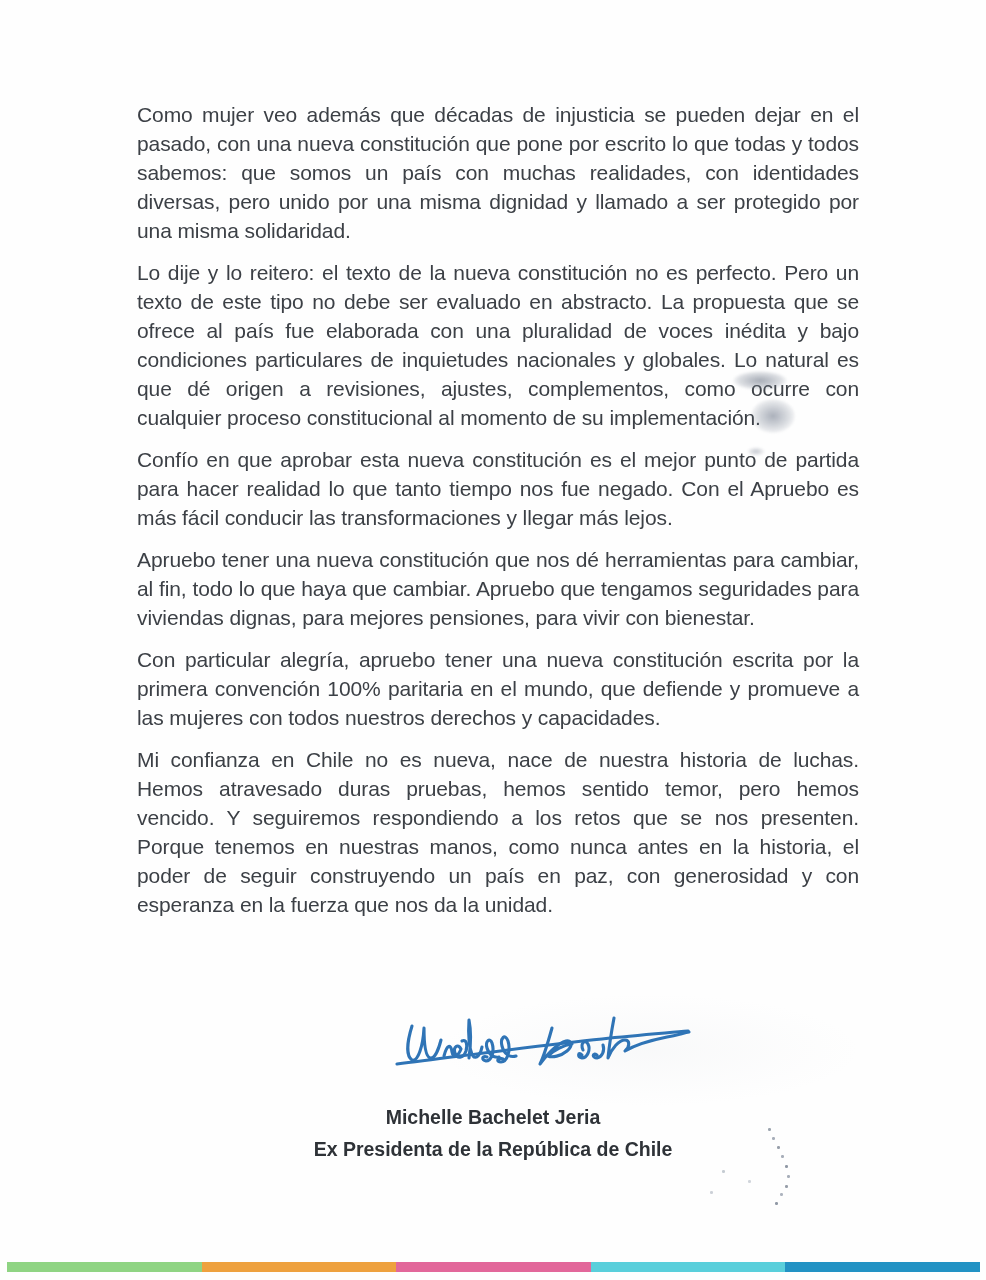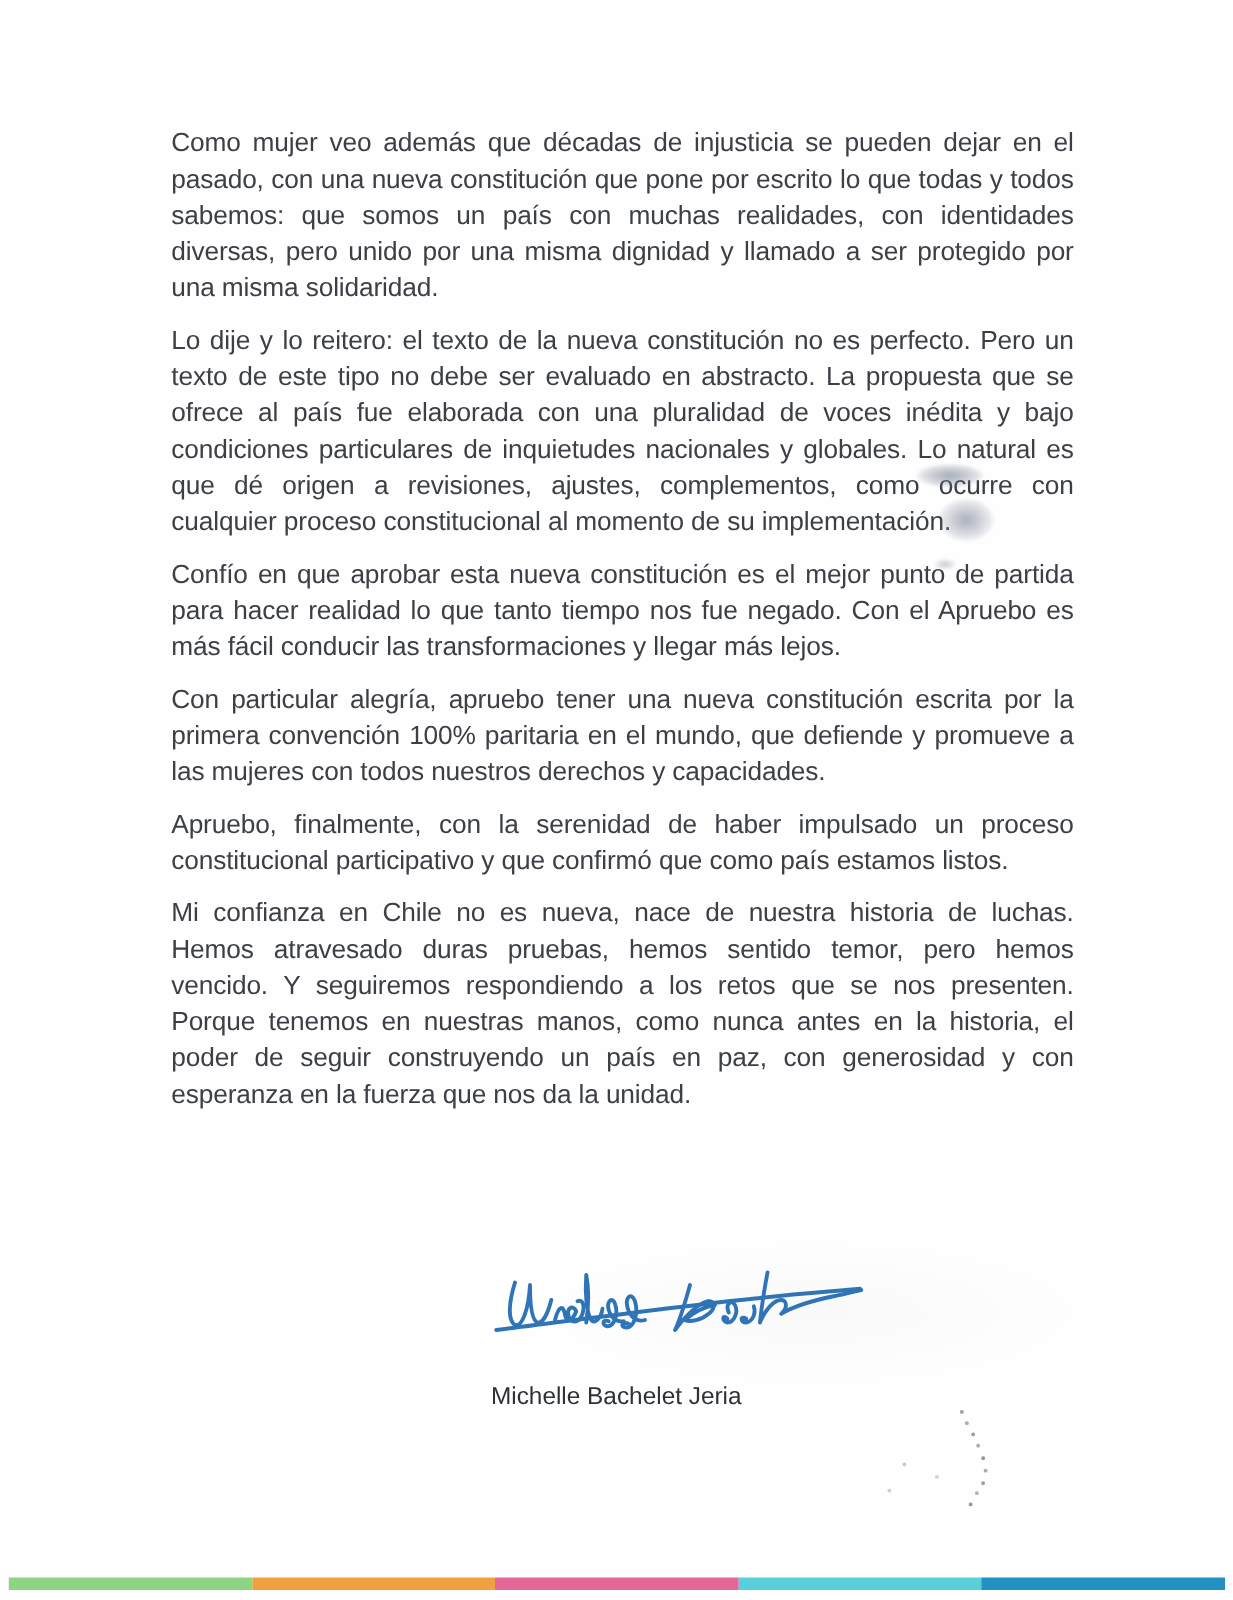--- a/index.html
+++ b/index.html
@@ -39,21 +39,21 @@
     stroke-width: 3.1;
     stroke-linecap: round;
     stroke-linejoin: round;
   }
   
   .sign-block {
     position: absolute;
     left: 0; top: 1104px; width: 986px;
     text-align: center;
     color: #2e3237;
-    font-weight: normal;
+    font-weight: bold;
   }
   .sign-name  { font-size: 19.5px; line-height: 26px; }
   .sign-title { font-size: 19.5px; line-height: 26px; margin-top: 6px; }
   
   .smudge {
     position: absolute;
     border-radius: 50%;
     filter: blur(1.2px);
     pointer-events: none;
   }
@@ -94,22 +94,22 @@
 </style>
 </head>
 <body>
 
 <div class="page">
 
   <div class="letter-text" style="color: rgb(60, 64, 70);">
     <p>Como mujer veo además que décadas de injusticia se pueden dejar en el pasado, con una nueva constitución que pone por escrito lo que todas y todos sabemos: que somos un país con muchas realidades, con identidades diversas, pero unido por una misma dignidad y llamado a ser protegido por una misma solidaridad.</p>
     <p>Lo dije y lo reitero: el texto de la nueva constitución no es perfecto. Pero un texto de este tipo no debe ser evaluado en abstracto. La propuesta que se ofrece al país fue elaborada con una pluralidad de voces inédita y bajo condiciones particulares de inquietudes nacionales y globales. Lo natural es que dé origen a revisiones, ajustes, complementos, como ocurre con cualquier proceso constitucional al momento de su implementación.</p>
     <p>Confío en que aprobar esta nueva constitución es el mejor punto de partida para hacer realidad lo que tanto tiempo nos fue negado. Con el Apruebo es más fácil conducir las transformaciones y llegar más lejos.</p>
+    <p>Apruebo tener una nueva constitución que nos dé herramientas para cambiar, al fin, todo lo que haya que cambiar. Apruebo que tengamos seguridades para viviendas dignas, para mejores pensiones, para vivir con bienestar.</p>
     <p>Con particular alegría, apruebo tener una nueva constitución escrita por la primera convención 100% paritaria en el mundo, que defiende y promueve a las mujeres con todos nuestros derechos y capacidades.</p>
-    <p>Apruebo, finalmente, con la serenidad de haber impulsado un proceso constitucional participativo y que confirmó que como país estamos listos.</p>
     <p>Mi confianza en Chile no es nueva, nace de nuestra historia de luchas. Hemos atravesado duras pruebas, hemos sentido temor, pero hemos vencido. Y seguiremos respondiendo a los retos que se nos presenten. Porque tenemos en nuestras manos, como nunca antes en la historia, el poder de seguir construyendo un país en paz, con generosidad y con esperanza en la fuerza que nos da la unidad.</p>
   </div>
 
   <div class="smudge s1"></div>
   <div class="smudge s2"></div>
   <div class="smudge s3"></div>
   <div class="speckles"></div>
 
   <div class="signature-wrap">
     <svg viewBox="0 0 300 82" aria-hidden="true">
@@ -127,20 +127,21 @@
 
       <path class="sig-path" d="M190,57 C186,53 185,59 190,60 C195,60 199,52 196,46 C193,41 188,45 191,52" stroke="#2f74b6"></path>
       <path class="sig-path" d="M205,57 C200,54 200,60 205,60 C210,59 213,53 211,47" stroke="#2f74b6"></path>
 
       <path class="sig-path" d="M222,20 C219,36 217,50 216,60 C220,50 227,42 233,42 C238,42 238,49 233,53 C243,47 260,42 275,39 C285,37 292,35 297,34" stroke="#2f74b6"></path>
     </svg>
   </div>
 
   <div class="sign-block">
     <div class="sign-name">Michelle Bachelet Jeria</div>
+    <div class="sign-title">Ex Presidenta de la República de Chile</div>
   </div>
 
   <div class="footer-bar">
     <span class="bar-seg" style="background: rgb(143, 212, 131);"></span>
     <span class="bar-seg" style="background: rgb(238, 161, 62);"></span>
     <span class="bar-seg" style="background: rgb(226, 103, 154);"></span>
     <span class="bar-seg" style="background: rgb(89, 207, 219);"></span>
     <span class="bar-seg" style="background: rgb(34, 146, 196);"></span>
   </div>
 

